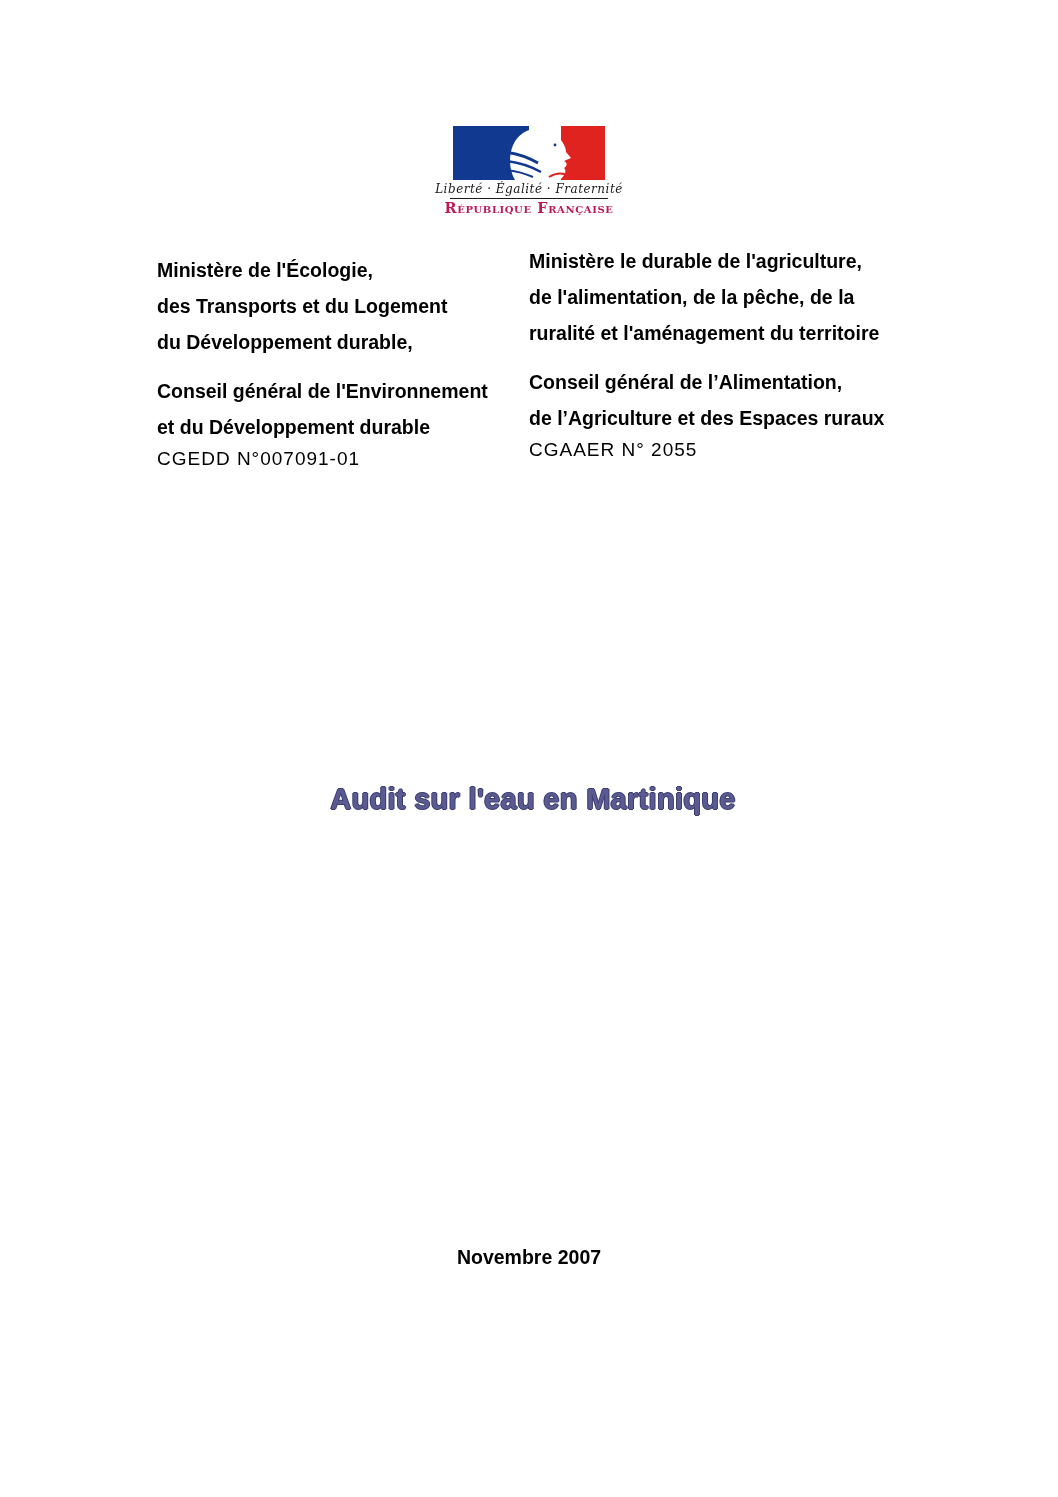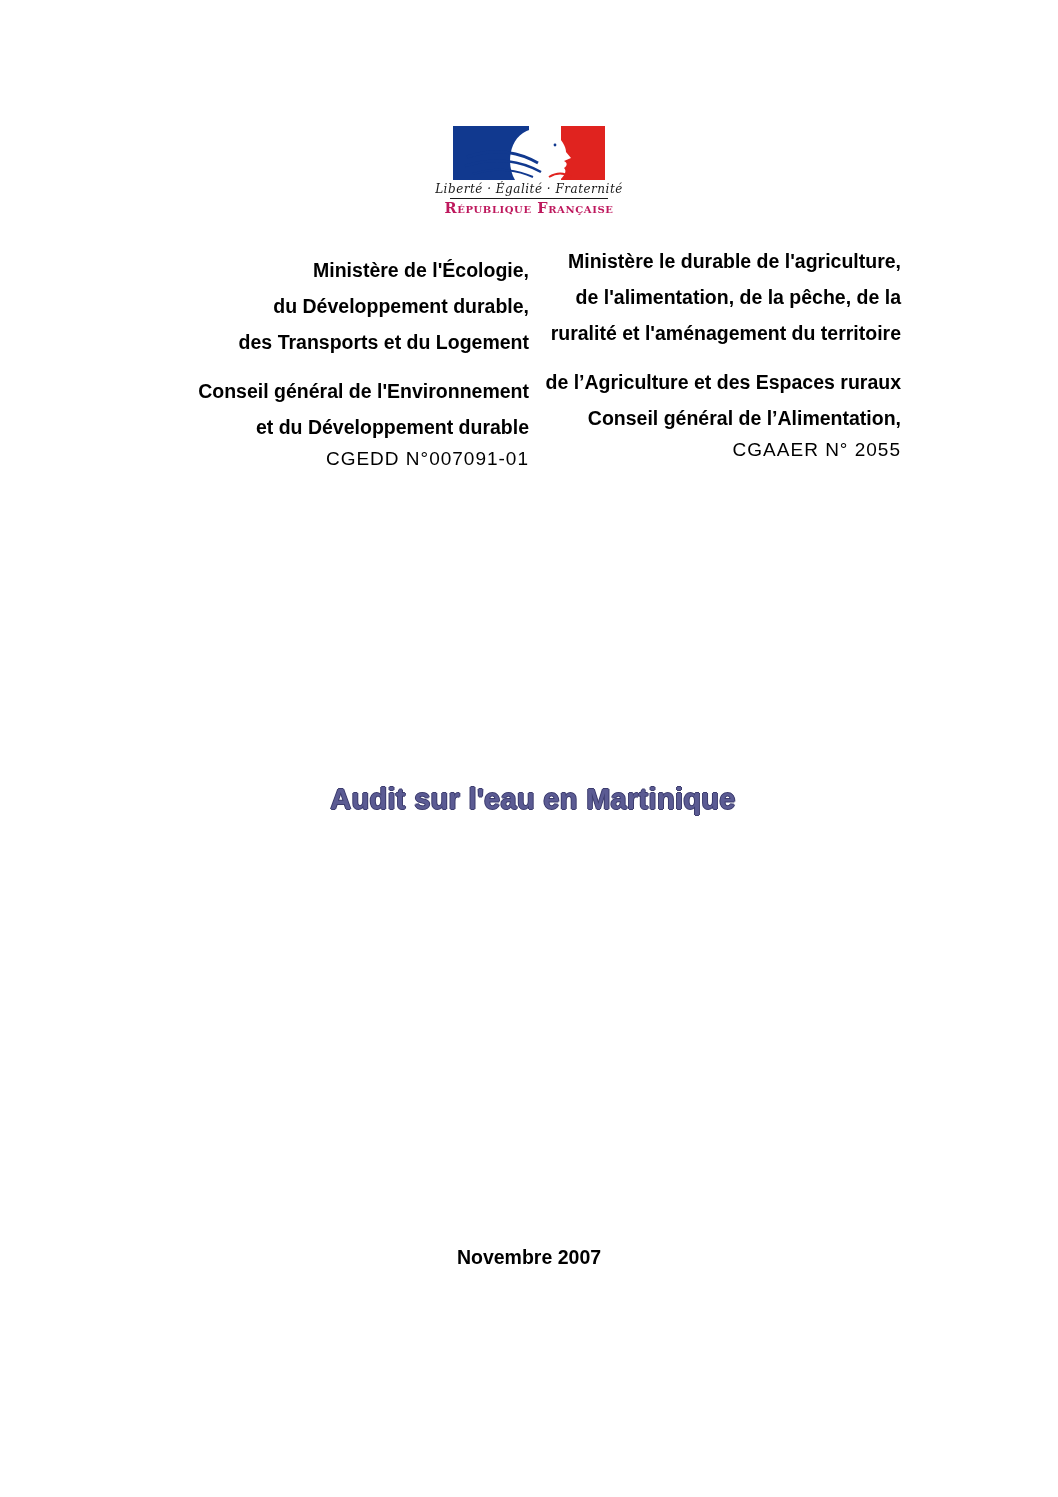--- a/index.html
+++ b/index.html
@@ -29,21 +29,21 @@
     font-family:"DejaVu Serif",serif;
     font-variant:small-caps;
     font-weight:bold;
     font-size:14.5px;line-height:14px;
     letter-spacing:0.6px;
     color:#be185d;
   }
 
   
   .ministries{position:absolute;top:252px;left:60px;right:60px;display:flex;}
-  .col{width:50%;text-align:right;font-weight:bold;font-size:19.5px;line-height:36px;}
+  .col{width:50%;text-align:left;font-weight:bold;font-size:19.5px;line-height:36px;}
   .col-right{position:relative;top:-9px;}
   .para.council{margin-top:13px;}
   .ref{
     margin-top:-4px;
     font-weight:normal;
     font-size:19px;line-height:36px;
     letter-spacing:1px;
   }
 
   
@@ -82,39 +82,39 @@
     <div class="motto">Liberté · Égalité · Fraternité</div>
     <div class="logo-rule"></div>
     <div class="republic">République Française</div>
   </header>
 
   <section class="ministries">
 
     <div class="col col-left">
       <div class="para org">
         <div class="mline">Ministère de l'Écologie,</div>
+        <div class="mline">des Transports et du Logement</div>
         <div class="mline">du Développement durable,</div>
-        <div class="mline">des Transports et du Logement</div>
       </div>
       <div class="para council">
         <div class="mline">Conseil général de l'Environnement</div>
         <div class="mline">et du Développement durable</div>
       </div>
       <div class="ref">CGEDD N°007091-01</div>
     </div>
 
     <div class="col col-right">
       <div class="para org">
         <div class="mline">Ministère le durable de l'agriculture,</div>
         <div class="mline">de l'alimentation, de la pêche, de la</div>
         <div class="mline">ruralité et l'aménagement du territoire</div>
       </div>
       <div class="para council">
+        <div class="mline">Conseil général de l’Alimentation,</div>
         <div class="mline">de l’Agriculture et des Espaces ruraux</div>
-        <div class="mline">Conseil général de l’Alimentation,</div>
       </div>
       <div class="ref">CGAAER N° 2055</div>
     </div>
 
   </section>
 
   <h1 class="title" style="color: rgb(91, 91, 147);">Audit sur l'eau en Martinique</h1>
 
   <div class="date">Novembre 2007</div>
 

